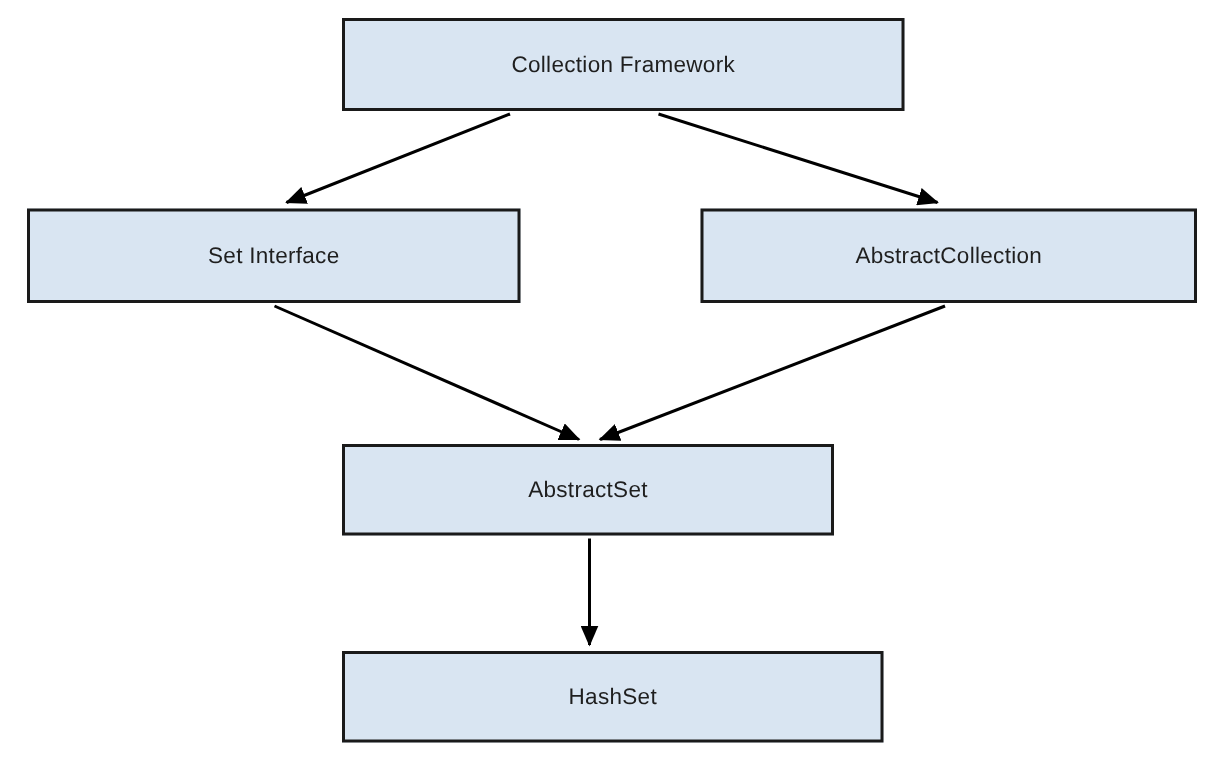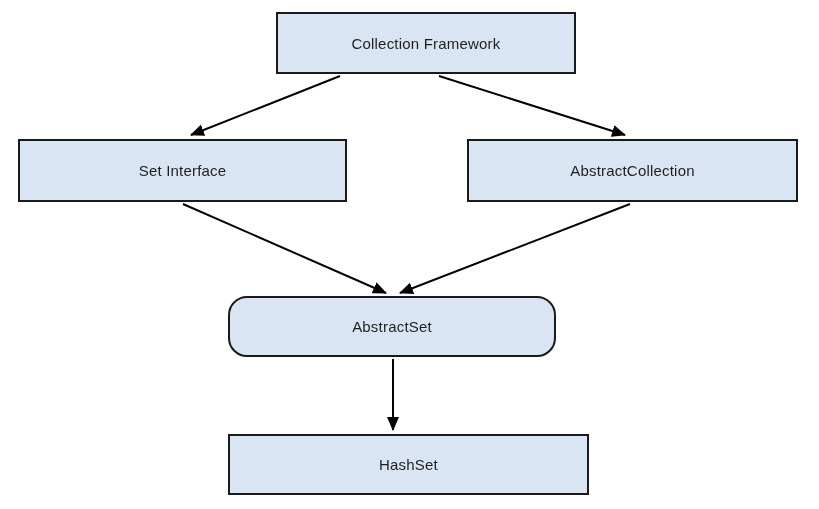--- a/index.html
+++ b/index.html
@@ -31,24 +31,24 @@
     display: flex;
     align-items: center;
     justify-content: center;
   }
   .node-label {
     font-size: 15px;
     color: #1f1f1f;
     letter-spacing: 0.2px;
     white-space: nowrap;
   }
-  #node-collection-framework { left: 228px; top: 12px;  width: 300px; height: 62px; margin-left: 48px; }
+  #node-collection-framework { left: 228px; top: 12px;  width: 375px; height: 62px; }
   #node-set-interface        { left: 18px;  top: 139px; width: 329px; height: 63px; }
   #node-abstract-collection  { left: 467px; top: 139px; width: 331px; height: 63px; }
-  #node-abstract-set         { left: 228px; top: 296px; width: 328px; height: 61px; border-radius: 19px; }
+  #node-abstract-set         { left: 228px; top: 296px; width: 328px; height: 61px; }
   #node-hash-set             { left: 228px; top: 434px; width: 361px; height: 61px; }
 </style>
 </head>
 <body>
 
 <div class="canvas">
 
   <svg class="edges-layer" width="819" height="509" viewBox="0 0 819 509" xmlns="http://www.w3.org/2000/svg">
     <defs>
       <marker id="arrowhead" markerUnits="userSpaceOnUse" markerWidth="14" markerHeight="12" refX="13" refY="6" orient="auto">

